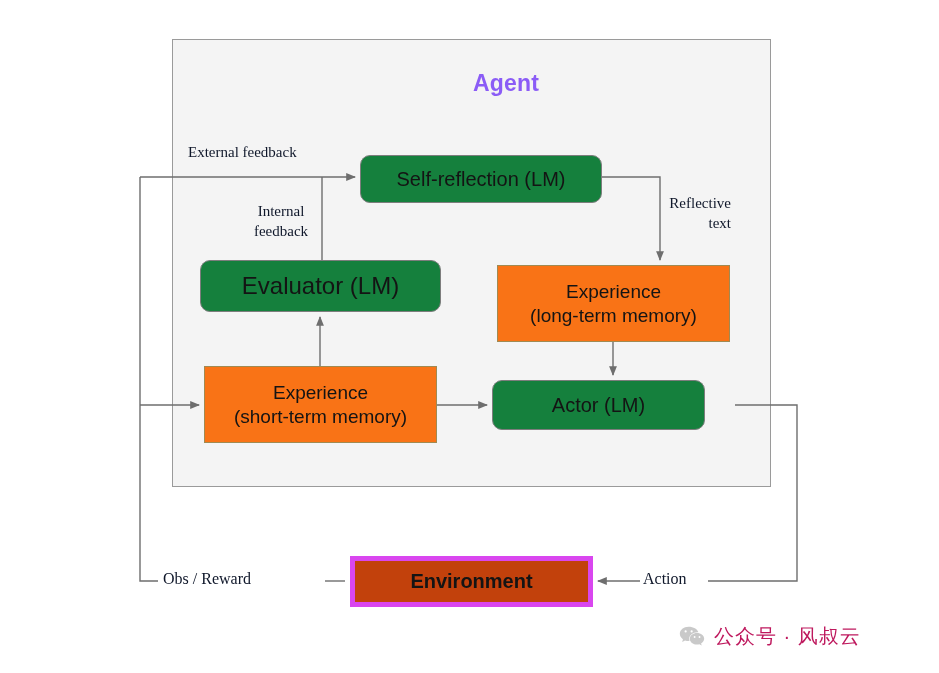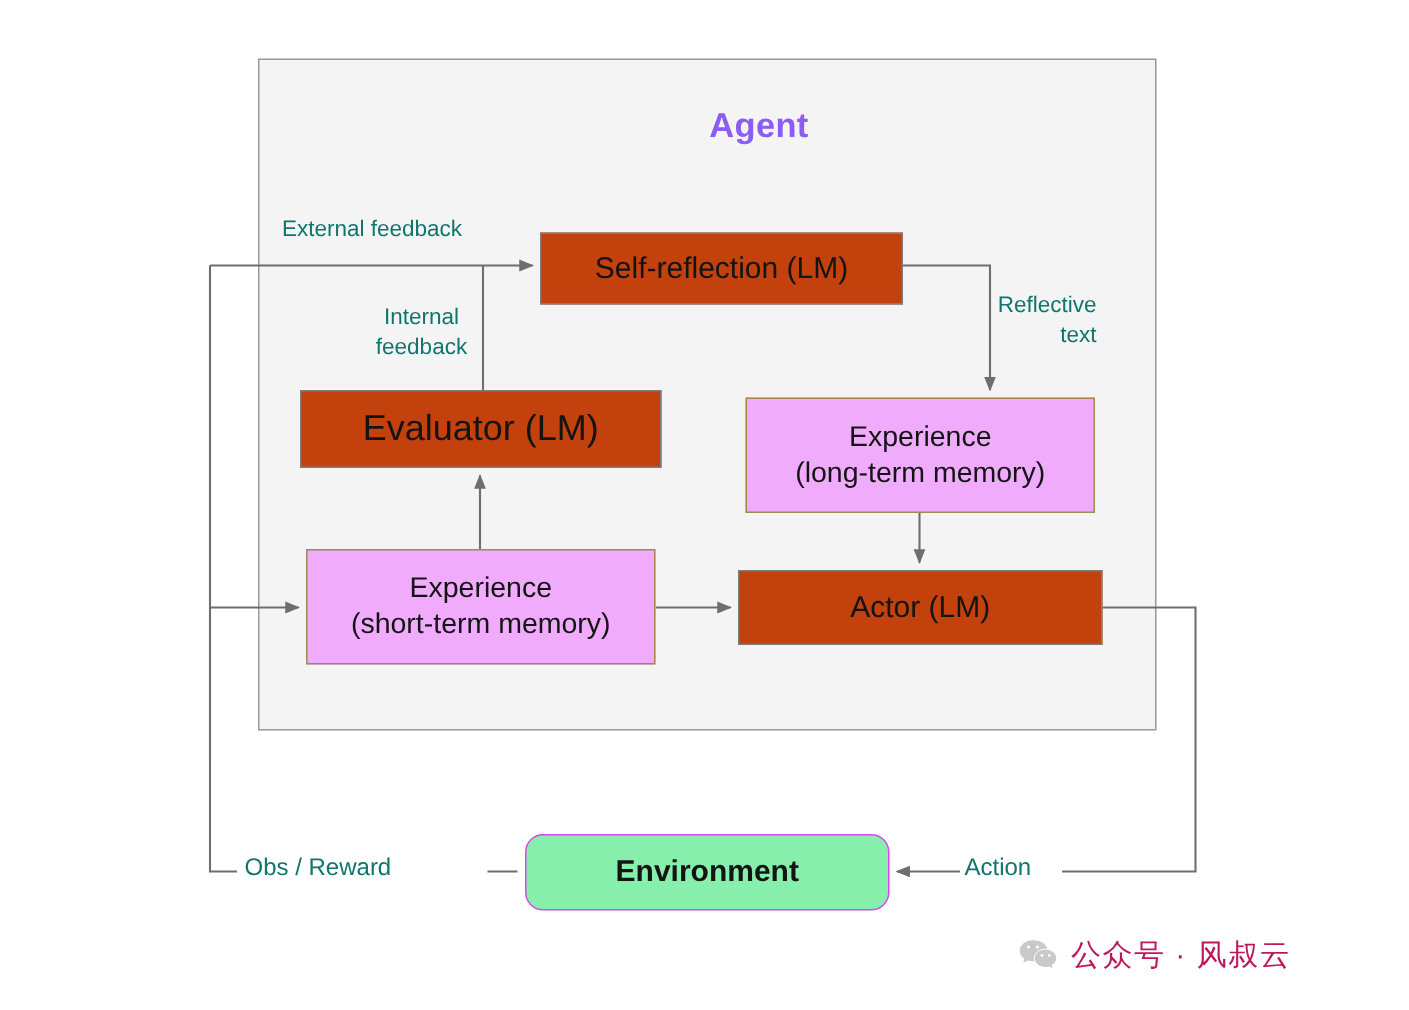--- a/index.html
+++ b/index.html
@@ -56,70 +56,71 @@
     position: absolute;
     box-sizing: border-box;
     display: flex;
     align-items: center;
     justify-content: center;
     text-align: center;
     color: #141414;
     line-height: 1.22;
   }
   .node-lm {
-    background: #c2410c;
+    background: #15803d;
     border: 1px solid #7d7d7d;
-    border-radius: 0;
+    border-radius: 10px;
   }
   .node-mem {
-    background: #f0abfc;
+    background: #f97316;
     border: 1px solid #a08a52;
     border-radius: 0;
   }
   .node-env {
-    background: #86efac;
-    border: 1px solid #d946ef;
-    border-radius: 12px;
+    background: #c2410c;
+    border: 5px solid #d946ef;
+    border-radius: 0;
     font-weight: bold;
   }
 
   #node-self-reflection {
     left: 360px; top: 155px; width: 242px; height: 48px;
     font-size: 20px;
   }
   #node-evaluator {
     left: 200px; top: 260px; width: 241px; height: 52px;
     font-size: 24px;
   }
   #node-experience {
     left: 497px; top: 265px; width: 233px; height: 77px;
     font-size: 19px;
   }
   #node-trajectory {
     left: 204px; top: 366px; width: 233px; height: 77px;
     font-size: 19px;
   }
   #node-actor {
-    left: 492px; top: 380px; width: 243px; height: 50px;
+    left: 492px; top: 380px; width: 213px; height: 50px;
     font-size: 20px;
     justify-content: center;
   }
   #node-environment {
     left: 350px; top: 556px; width: 243px; height: 51px;
     font-size: 20px;
   }
   .node-line2 { display: block; }
 
   
   .edge-label {
     position: absolute;
-    color: #0f766e;
+    color: #0f172a;
     font-size: 15px;
     line-height: 1.32;
     white-space: nowrap;
+    font-family: Liberation Serif, serif;
   }
   .edge-label.big {
     font-size: 16px;
   }
   #label-external-feedback { left: 188px; top: 143px; }
   #label-internal-feedback { left: 238px; top: 202px; width: 86px; text-align: center; white-space: normal; }
   #label-reflective-text   { left: 649px; top: 194px; width: 82px; text-align: right; white-space: normal; }
   #label-obs-reward        { left: 163px; top: 568px; }
   #label-action            { left: 643px; top: 568px; }
 

